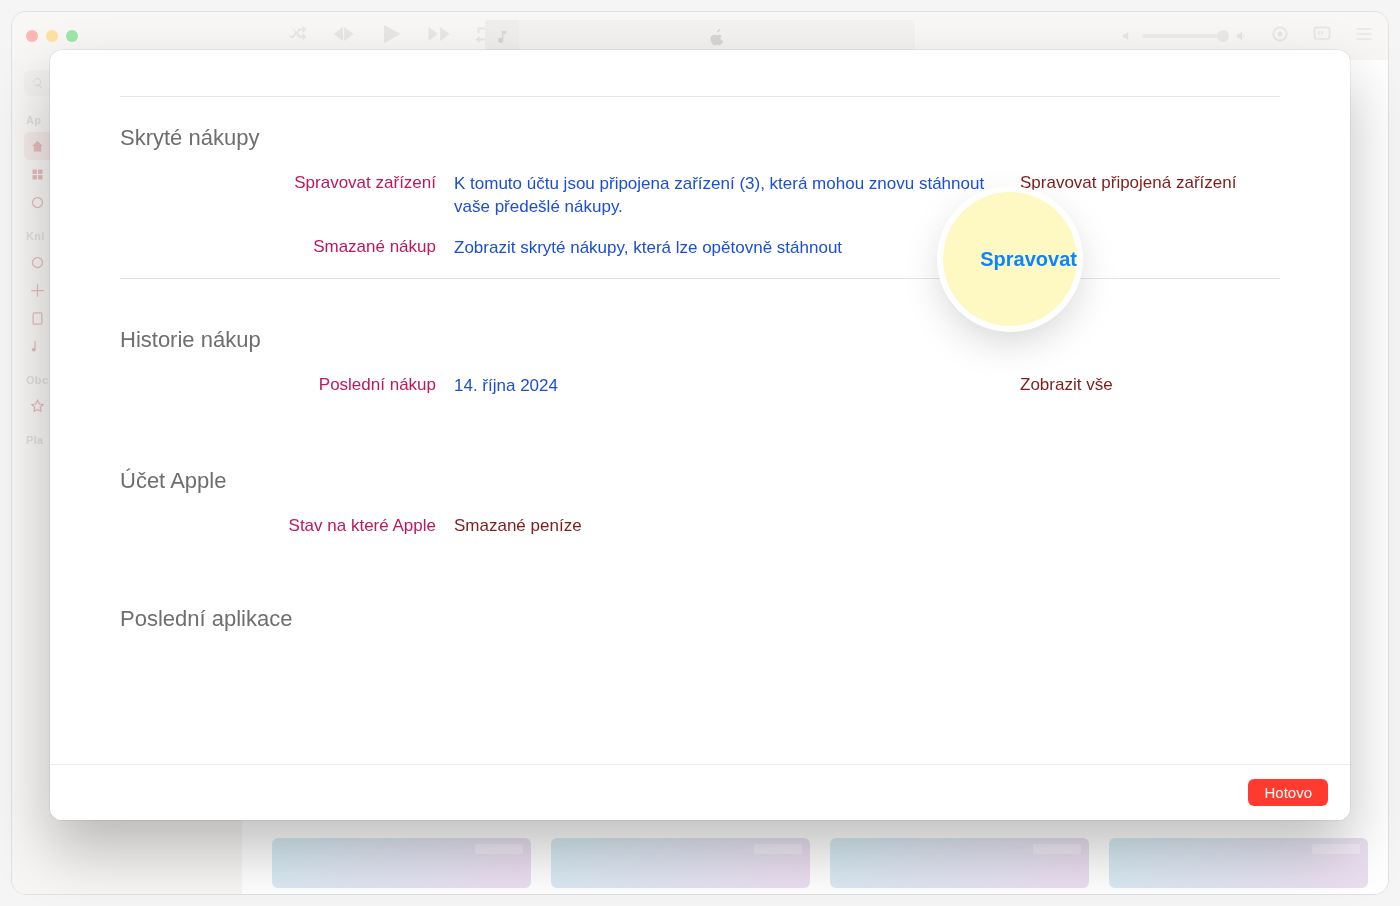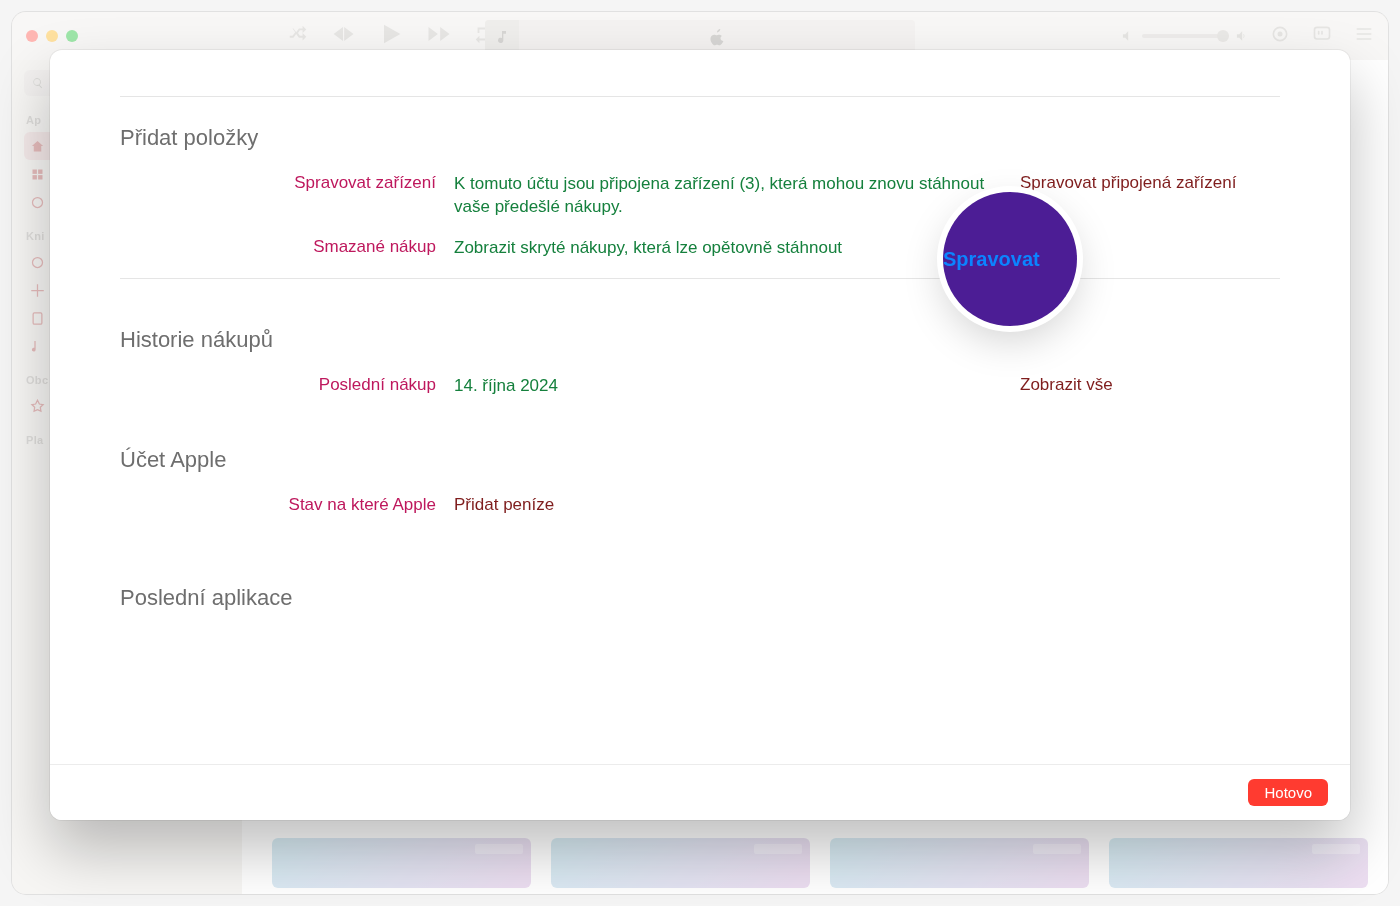--- a/index.html
+++ b/index.html
@@ -177,31 +177,31 @@
   .top-hr { height:1px; background:#e5e5e5; margin-top: 46px;}
   .row {
     display: grid;
     grid-template-columns: 316px 1fr 260px;
     gap: 18px;
     align-items: start;
     margin-bottom: 18px;
     font-size: 17px;
   }
   .row .label { text-align: right; color: #be185d; }
-  .row .value { color: #15803d; line-height: 1.35; }
+  .row .value { color: #1d4ed8; line-height: 1.35; }
   .row .action { text-align: left; }
   .link { color: #7f1d1d; cursor: pointer; }
 
   .spotlight {
     position: absolute;
     width: 134px; height: 134px;
     border-radius: 50%;
-    background: #4c1d95;
+    background: #fef9c3;
     left: 893px; top: 142px;
-    display: flex; align-items: center; justify-content: flex-start;
+    display: flex; align-items: center; justify-content: flex-end;
     box-shadow: 0 0 0 6px #fff, 0 14px 40px rgba(0,0,0,0.18);
     z-index: 30;
   }
   .spotlight span {
     font-size: 20px; font-weight: 600; color: #0b84ff;
   }
 
   .modal-footer {
     position: absolute;
     bottom: 0; left:0; right:0;
@@ -355,48 +355,48 @@
     <div class="thumb"></div>
     <div class="thumb"></div>
   </div>
 </div>
 
 <div class="modal">
   <div class="modal-scroll">
     <div class="top-hr"></div>
 
     <div class="section" style="margin-top:28px">
-      <h2>Přidat položky</h2>
+      <h2>Skryté nákupy</h2>
       <div class="row">
         <div class="label">Spravovat zařízení</div>
         <div class="value">K tomuto účtu jsou připojena zařízení (3), která mohou znovu stáhnout vaše předešlé nákupy.</div>
         <div class="action"><span class="link">Spravovat připojená zařízení</span></div>
       </div>
       <div class="row">
         <div class="label">Smazané nákup</div>
         <div class="value">Zobrazit skryté nákupy, která lze opětovně stáhnout</div>
         <div class="action" style="visibility:hidden"><span class="link">Spravovat</span></div>
       </div>
       <div class="hr"></div>
     </div>
 
     <div class="section">
-      <h2>Historie nákupů</h2>
+      <h2>Historie nákup</h2>
       <div class="row">
         <div class="label">Poslední nákup</div>
         <div class="value">14. října 2024</div>
         <div class="action"><span class="link">Zobrazit vše</span></div>
       </div>
     </div>
 
-    <div class="section" style="margin-top:49px">
+    <div class="section" style="margin-top:70px">
       <h2>Účet Apple</h2>
       <div class="row">
         <div class="label">Stav na které Apple</div>
-        <div class="action"><span class="link">Přidat peníze</span></div>
+        <div class="action"><span class="link">Smazané peníze</span></div>
       </div>
     </div>
 
     <div class="section" style="margin-top:70px">
       <h2>Poslední aplikace</h2>
     </div>
   </div>
 
   <div class="spotlight">
     <span class="link">Spravovat</span>

